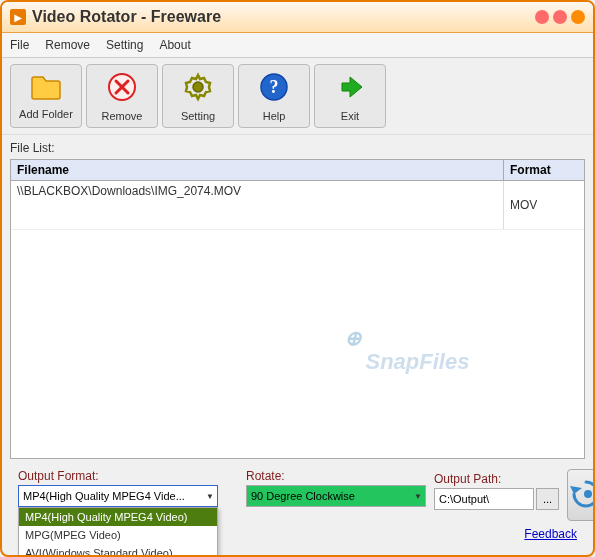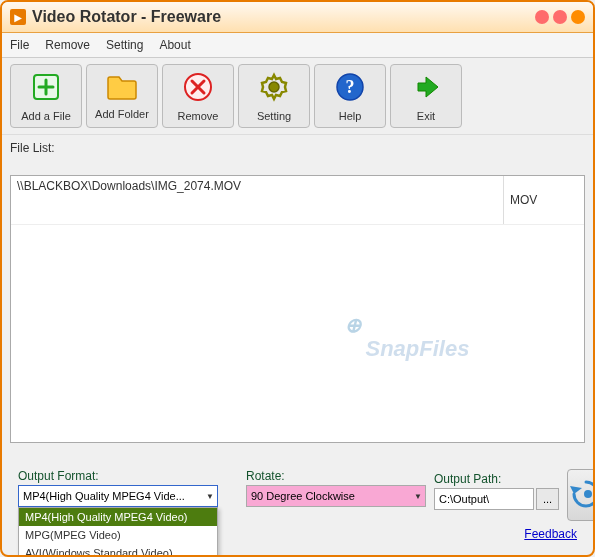--- a/index.html
+++ b/index.html
@@ -108,21 +108,21 @@
       text-align: center;
     }
     .icon-add { color: #22aa22; }
     .icon-remove { color: #dd2222; }
     .icon-exit { color: #22aa22; }
     .content-area {
       flex: 1;
       padding: 6px 8px;
       display: flex;
       flex-direction: column;
-      gap: 20px;
+      gap: 4px;
       overflow: hidden;
     }
     .file-list-label {
       font-size: 12px;
       color: #333;
       font-weight: normal;
     }
     .file-table {
       flex: 1;
       border: 1px solid #aaa;
@@ -191,21 +191,21 @@
       flex-direction: column;
       gap: 4px;
     }
     .option-group {
       display: flex;
       flex-direction: column;
       gap: 2px;
     }
     .option-label {
       font-size: 12px;
-      color: #14532d;
+      color: #7f1d1d;
     }
     .output-path-group {
       display: flex;
       gap: 2px;
       align-items: center;
     }
     .output-path-input {
       height: 22px;
       border: 1px solid #aaa;
       background: white;
@@ -301,21 +301,21 @@
       right: 3px;
       top: 50%;
       transform: translateY(-50%);
       font-size: 8px;
       color: #333;
     }
     .rotate-select-display {
       width: 180px;
       height: 22px;
       border: 1px solid #aaa;
-      background: #f9a8d4;
+      background: #22c55e;
       font-size: 11px;
       padding: 0 20px 0 4px;
       display: flex;
       align-items: center;
       cursor: pointer;
       position: relative;
     }
   </style>
 </head>
 <body>
@@ -335,30 +335,20 @@
   </div>
 
   <div class="menu-bar">
     <div class="menu-item">File</div>
     <div class="menu-item">Remove</div>
     <div class="menu-item">Setting</div>
     <div class="menu-item">About</div>
   </div>
 
   <div class="toolbar">
-    <button class="toolbar-btn">
-      <span class="btn-icon icon-add">
-        <svg width="32" height="32" viewBox="0 0 32 32">
-          <rect x="4" y="4" width="24" height="24" rx="3" fill="#e8f8e8" stroke="#22aa22" stroke-width="2"></rect>
-          <line x1="16" y1="9" x2="16" y2="23" stroke="#22aa22" stroke-width="3" stroke-linecap="round"></line>
-          <line x1="9" y1="16" x2="23" y2="16" stroke="#22aa22" stroke-width="3" stroke-linecap="round"></line>
-        </svg>
-      </span>
-      <span class="btn-label">Add a File</span>
-    </button>
     <button class="toolbar-btn">
       <span class="btn-icon">
         <svg width="32" height="28" viewBox="0 0 32 28">
           <path d="M2,8 L2,24 Q2,26 4,26 L28,26 Q30,26 30,24 L30,10 Q30,8 28,8 L16,8 L13,4 L4,4 Q2,4 2,6 Z" fill="#ffcc44" stroke="#cc8800" stroke-width="1.5"></path>
         </svg>
       </span>
       <span class="btn-label">Add Folder</span>
     </button>
     <button class="toolbar-btn">
       <span class="btn-icon icon-remove">
@@ -394,20 +384,24 @@
           <polygon points="16,6 28,16 16,26 16,20 8,20 8,12 16,12" fill="#22aa22" stroke="#118800" stroke-width="1"></polygon>
         </svg>
       </span>
       <span class="btn-label">Exit</span>
     </button>
   </div>
 
   <div class="content-area">
     <span class="file-list-label">File List:</span>
     <div class="file-table">
+      <div class="file-table-header">
+        <div class="col-filename">Filename</div>
+        <div class="col-format">Format</div>
+      </div>
       <div class="file-table-body">
         <div class="file-row">
           <div class="file-cell-name">\\BLACKBOX\Downloads\IMG_2074.MOV</div>
           <div class="file-cell-format">MOV</div>
         </div>
         <div class="watermark">
           <span style="color:rgba(100,160,200,0.45); font-size:20px;">⊕</span>
           <span style="color:rgba(160,190,220,0.5); font-size:22px; font-weight:bold; font-style:italic;margin-top:48px;">SnapFiles</span>
         </div>
       </div>

